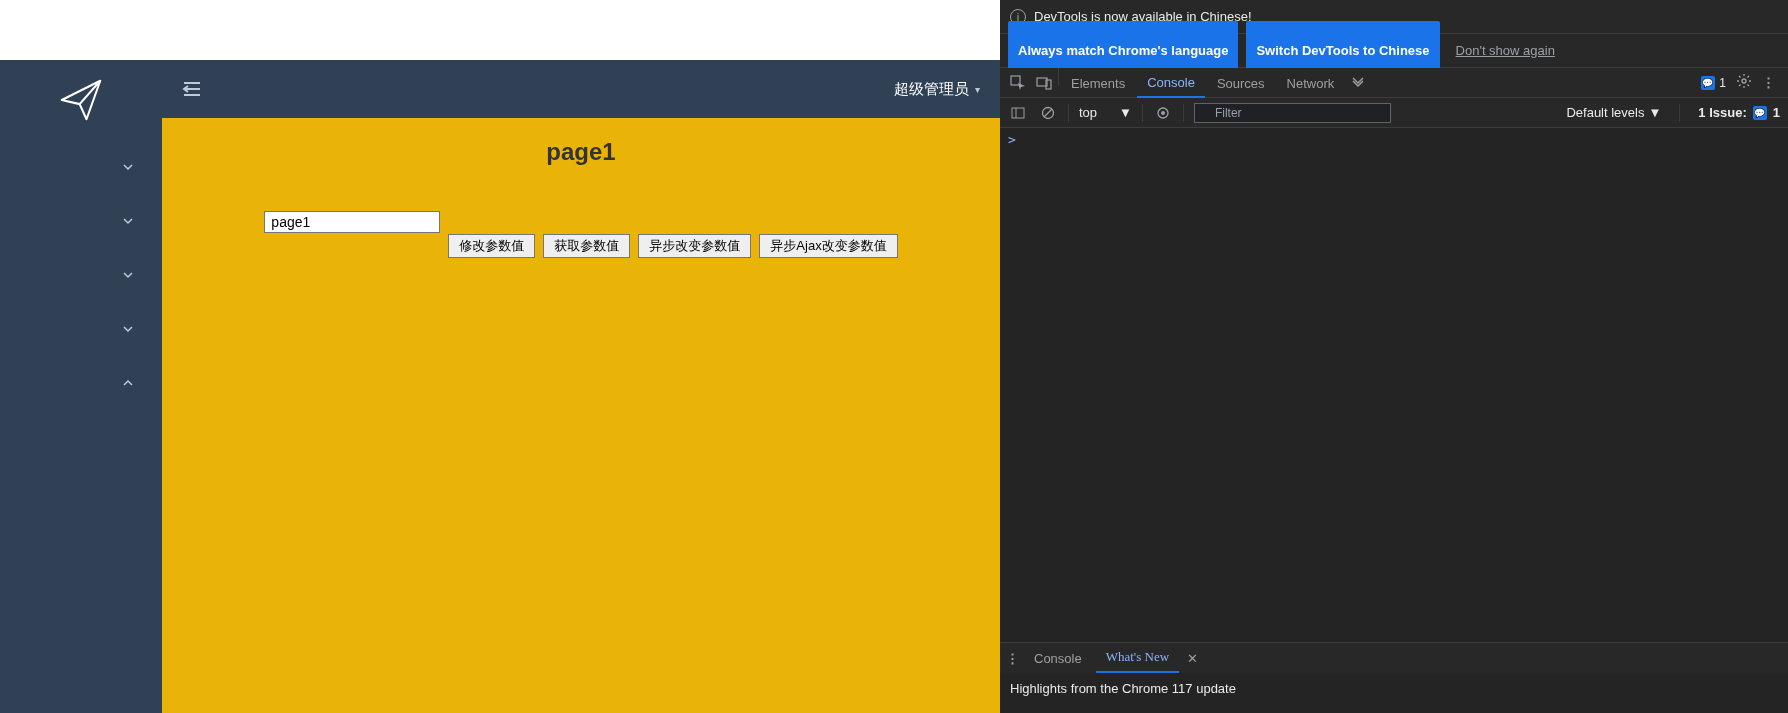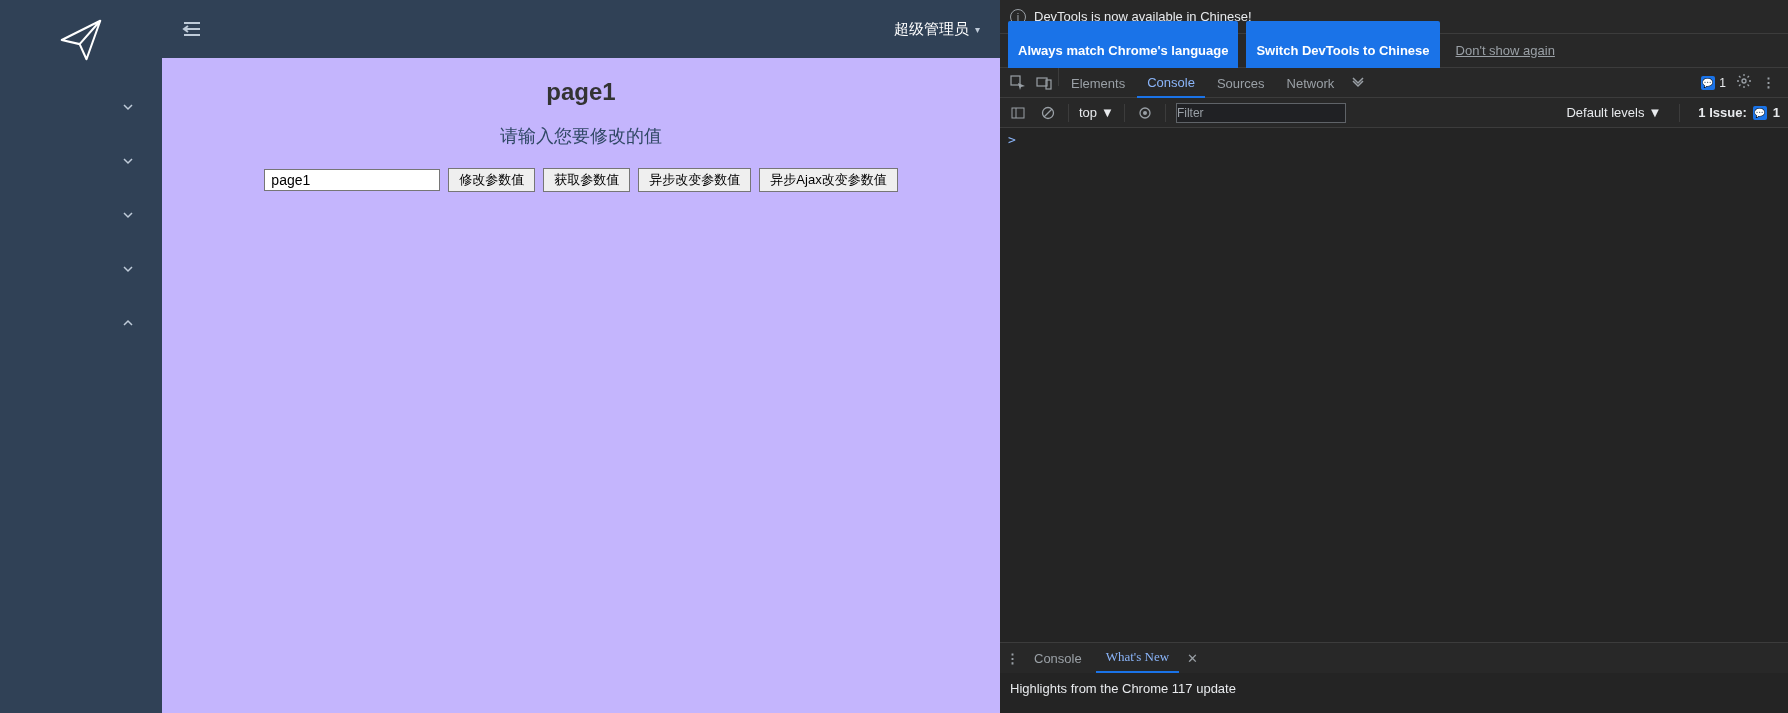--- a/index.html
+++ b/index.html
@@ -1,61 +1,61 @@
 <!DOCTYPE html>
 <html><head>
 <meta charset="utf-8">
 <style>
 * { box-sizing: border-box; margin: 0; padding: 0; }
 html, body { width: 100%; height: 100%; font-family: Arial, sans-serif; }
 body { display: flex; overflow: hidden; }
 
 
-.app-left { width: 1000px; height: 713px; background: #fff; display: flex; flex-direction: row; position: relative; }
+.app-left { width: 1000px; height: 713px; background: #fff; display: flex; flex-direction: column; position: relative; }
 .app-top-gap { height: 60px; background: #fff; }
 .app-body { flex: 1; display: flex; background: #304156; }
 .sidebar { width: 162px; background: #304156; display: flex; flex-direction: column; }
 .logo-area { height: 80px; display: flex; align-items: center; justify-content: center; }
 .logo-area svg { width: 44px; height: 44px; }
 .sidebar-items { flex: 1; }
 .side-item { height: 54px; display: flex; align-items: center; justify-content: flex-end; padding-right: 28px; color: #bfcbd9; cursor: pointer; }
 .side-item .chev { width: 12px; height: 12px; }
 .main-col { flex: 1; display: flex; flex-direction: column; }
 .topbar { height: 58px; background: #304156; display: flex; align-items: center; justify-content: space-between; padding: 0 20px 0 16px; }
 .collapse-btn { width: 28px; height: 28px; display:flex; align-items:center; justify-content:center; cursor:pointer; color:#bfcbd9; }
 .user-area { color: #fff; font-size: 15px; display:flex; align-items:center; gap:6px; cursor:pointer; }
 .user-area .ud { font-size:10px; color:#bfcbd9; }
-.content { flex:1; background:#c4b5fd; padding: 14px 0 0 0; }
+.content { flex:1; background:#eab308; padding: 14px 0 0 0; }
 .page-title { text-align:center; font-size: 24px; font-weight: bold; color:#333; margin-top: 6px; }
 .prompt { text-align:center; font-size:18px; color:#304865; margin-top: 18px; }
 .controls-row { display:flex; align-items:center; justify-content:center; gap:8px; margin-top: 20px; padding: 0 20px; }
 .controls-row input[type=text]{ width: 176px; height: 22px; padding: 2px 6px; font-size:14px; border:1px solid #767676; background:#fff;}
-.controls-row button { height:24px; padding: 2px 10px; font-size:13px; border:1px solid #767676; background:#efefef; cursor:pointer; }
+.controls-row button { height:24px; padding: 2px 10px; font-size:13px; border:1px solid #767676; background:#efefef; cursor:pointer;margin-top:48px; }
 
 
 .devtools { flex:1; min-width: 560px; height:713px; background:#242424; color:#e8eaed; display:flex; flex-direction:column; font-family: 'Segoe UI', Arial, sans-serif; font-size:13px; }
 .dt-banner1 { height:34px; background:#282828; display:flex; align-items:center; padding: 0 10px; gap:8px; border-bottom:1px solid #3c3c3c; }
 .dt-info-icon { width:16px; height:16px; border:1.5px solid #9aa0a6; border-radius:50%; display:flex; align-items:center; justify-content:center; font-size:11px; color:#9aa0a6; }
 .dt-banner1-text { color:#e8eaed; }
 .dt-banner2 { height:34px; background:#282828; display:flex; align-items:center; gap:8px; padding:0 8px; border-bottom:1px solid #3c3c3c;}
 .dt-btn-blue { background:#1a73e8; color:#fff; border:none; padding:22px 10px; font-size:13px; border-radius:2px; cursor:pointer;font-weight:bold; }
 .dt-btn-gray { background:transparent; color:#9aa0a6; border:none; padding:5px 8px; font-size:13px; cursor:pointer;text-decoration:underline; }
 .dt-tabs-row { height:30px; background:#282828; display:flex; border-bottom:1px solid #3c3c3c; padding:0 6px; gap:2px;}
 .dt-tab { padding:0 10px; height:30px; display:flex; align-items:center; color:#9aa0a6; cursor:pointer; font-size:13px; }
 .dt-tab.active { color:#8ab4f8; border-bottom:2px solid #1a73e8; }
 .dt-tab-icon { width:24px; display:flex; align-items:center; justify-content:center; color:#9aa0a6; cursor:pointer;}
 .dt-tabs-row .spacer { flex:1; }
 .dt-right-icons { display:flex; align-items:center; gap:10px; padding-right:6px;}
 .dt-badge { display:flex; align-items:center; gap:4px; color:#e8eaed; font-size:12px;}
 .dt-badge-icon { width:14px; height:14px; background:#1a73e8; border-radius:2px; display:flex; align-items:center; justify-content:center; font-size:9px;}
 .dt-filter-row { height:30px; background:#282828; display:flex; align-items:center; gap:10px; padding:0 8px; border-bottom:1px solid #3c3c3c;}
 .dt-icon-btn { width:20px; height:20px; display:flex; align-items:center; justify-content:center; color:#9aa0a6; cursor:pointer;}
 .dt-sep { width:1px; height:18px; background:#3c3c3c; }
-.dt-context { color:#e8eaed; display:flex; align-items:center; gap:4px; cursor:pointer;}
-.dt-filter-input { flex:0 0 170px; height:20px; background:#202124; border:1px solid #5f6368; color:#e8eaed; padding:0 0; font-size:12px;}
+.dt-context { color:#e8eaed; display:flex; align-items:center; gap:22px; cursor:pointer;}
+.dt-filter-input { flex:0 0 170px; height:20px; background:#202124; border:1px solid #5f6368; color:#e8eaed; padding:0 20px; font-size:12px;}
 .dt-filter-input::placeholder{color:#9aa0a6;}
 .dt-levels { color:#e8eaed; cursor:pointer; display:flex; align-items:center; gap:4px;}
 .dt-issues { color:#e8eaed; display:flex; align-items:center; gap:6px; margin-left:auto;font-weight:bold;}
 .dt-console-body { flex:1; background:#242424; padding:4px 8px; overflow:auto;}
 .dt-prompt { color:#8ab4f8; font-family: monospace; font-size:13px; }
 .dt-drawer { border-top:1px solid #3c3c3c; }
 .dt-drawer-tabs { height:30px; background:#282828; display:flex; align-items:center; padding:0 6px; gap:4px;}
 .dt-drawer-tab { padding:0 10px; height:30px; display:flex; align-items:center; color:#9aa0a6; cursor:pointer; font-size:13px;}
 .dt-drawer-tab.active { color:#8ab4f8; border-bottom:2px solid #1a73e8;font-family:Liberation Serif, serif;}
 .dt-close-x { color:#9aa0a6; cursor:pointer; padding:0 4px;}
@@ -112,21 +112,20 @@
             <path d="M7 8 L3 11 L7 14" stroke="#bfcbd9" stroke-width="2" fill="none"></path>
           </svg>
         </div>
         <div class="user-area">
           <span>超级管理员</span>
           <span class="ud">▾</span>
         </div>
       </div>
       <div class="content">
         <h2 class="page-title">page1</h2>
-        <div class="prompt">请输入您要修改的值</div>
         <div class="controls-row">
           <input type="text" value="page1" style="">
           <button>修改参数值</button>
           <button>获取参数值</button>
           <button>异步改变参数值</button>
           <button>异步Ajax改变参数值</button>
         </div>
       </div>
     </div>
   </div>

